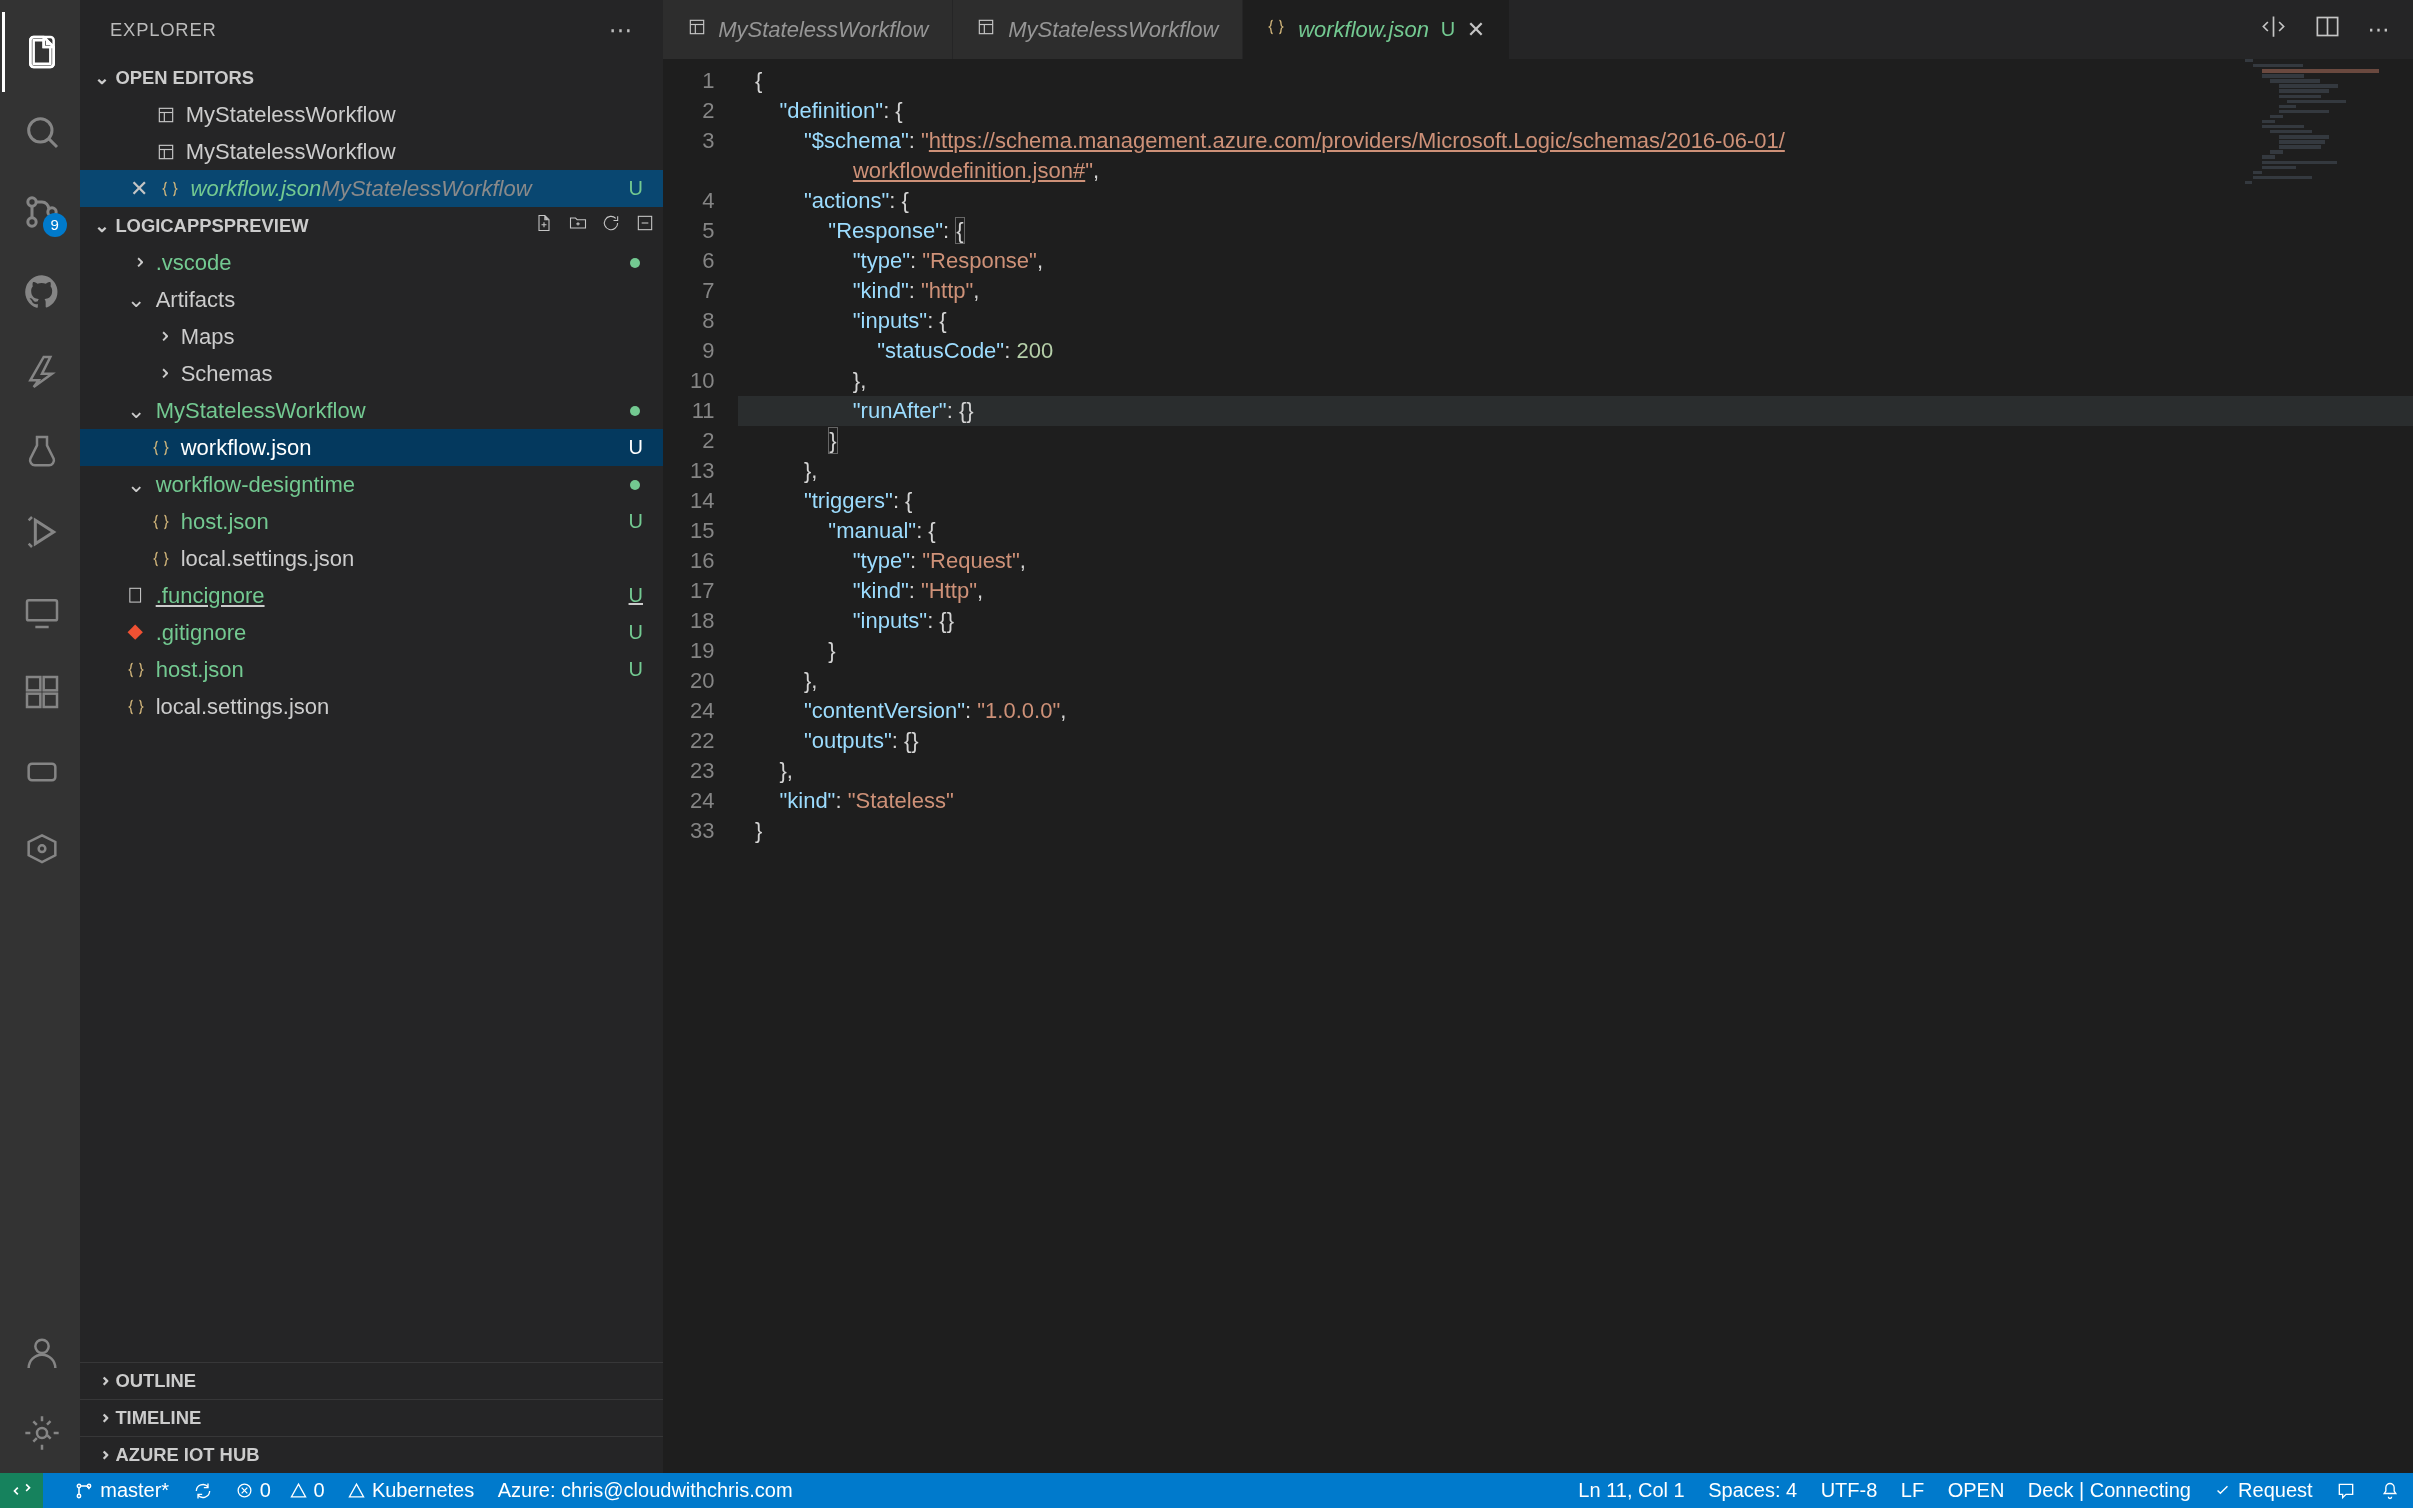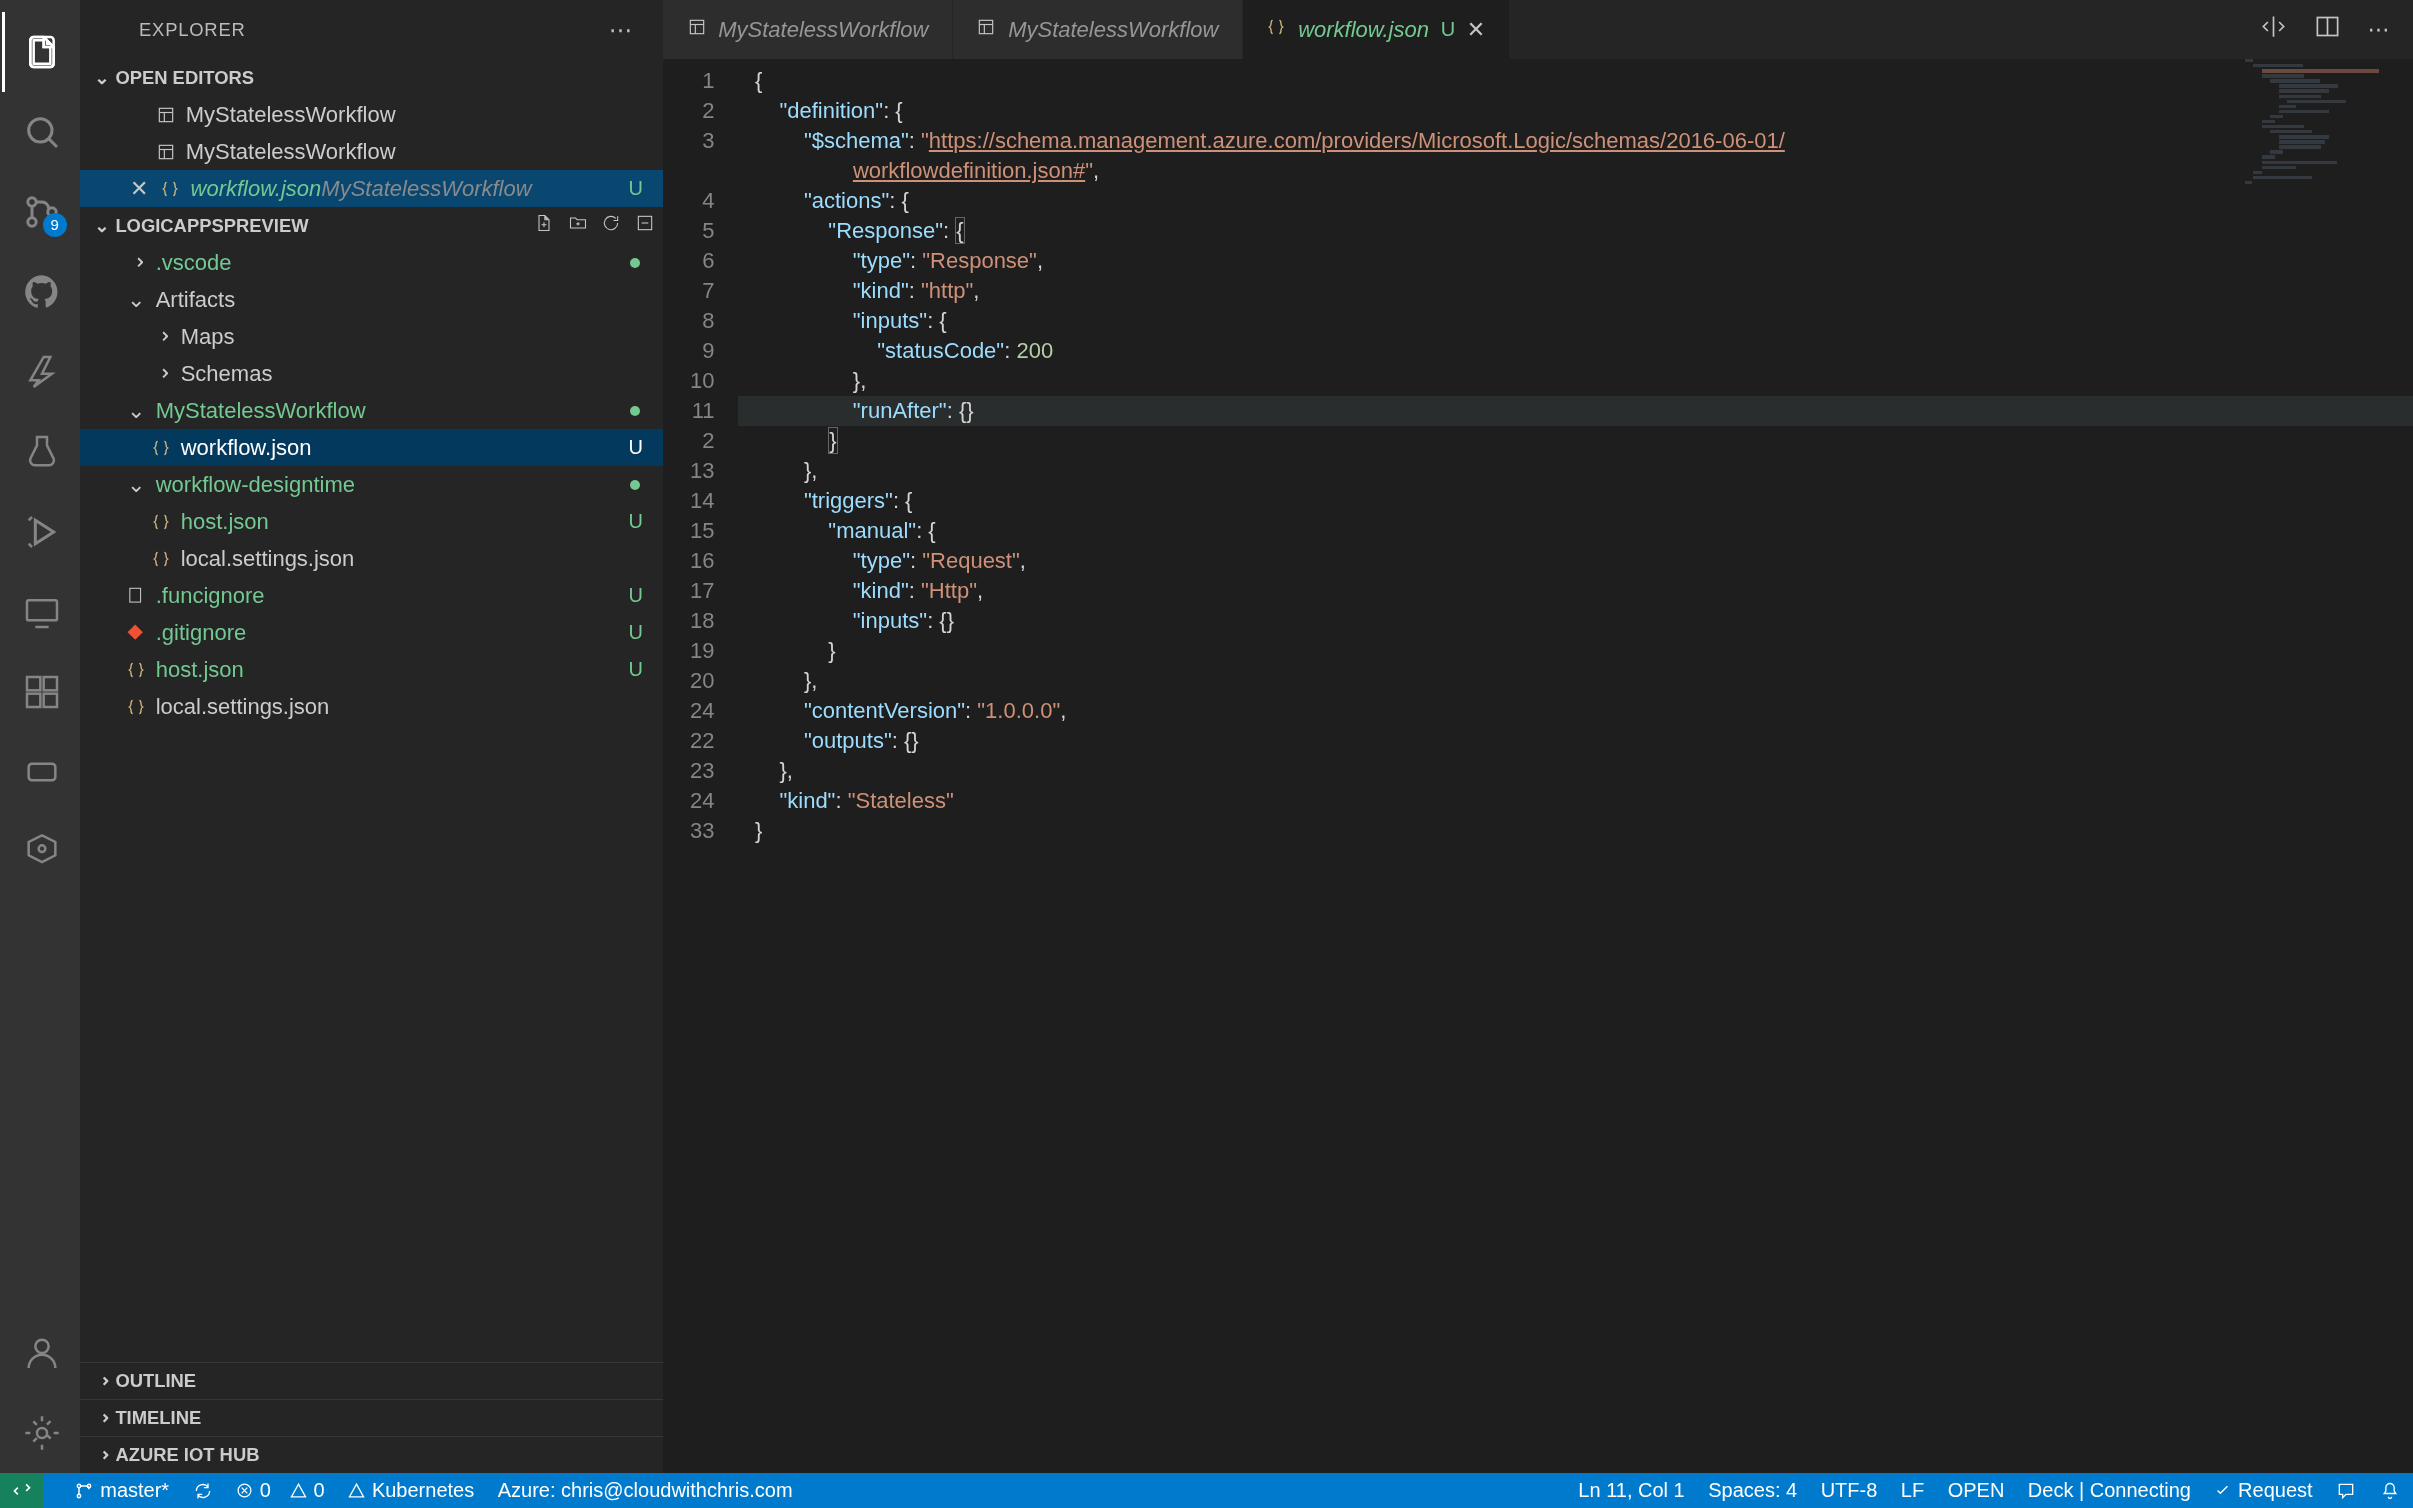--- a/index.html
+++ b/index.html
@@ -6,21 +6,21 @@
 body { background: #1e1e1e; color: #cccccc; width: 2413px; height: 1508px; overflow: hidden; font-size: 22px; }
 .app { display: flex; height: 1473px; }
 .activity-bar { width: 80px; background: #333333; display: flex; flex-direction: column; align-items: center; padding-top: 11.7px; border-left: 3.4px solid transparent; }
 .activity-item { width: 80px; height: 80px; display: flex; align-items: center; justify-content: center; color: #858585; cursor: pointer; position: relative; }
 .activity-item.active { color: #ffffff; }
 .activity-item.active::before { content: ""; position: absolute; left: 0; top: 0; bottom: 0; width: 3.4px; background: #ffffff; }
 .activity-item svg { width: 40px; height: 40px; }
 .activity-spacer { flex: 1; }
 .badge { position: absolute; bottom: 15px; right: 15px; background: #007acc; color: #fff; border-radius: 17px; min-width: 23.5px; height: 23.5px; font-size: 15px; display: flex; align-items: center; justify-content: center; padding: 0 5px; }
 .sidebar { width: 583px; background: #252526; display: flex; flex-direction: column; }
-.sidebar-header { height: 59px; display: flex; align-items: center; padding: 0 30px 0 30px; color: #bbbbbb; font-size: 18.4px; letter-spacing: 0.8px; margin-left: 29px; }
+.sidebar-header { height: 59px; display: flex; align-items: center; padding: 0 30px 0 30px; color: #bbbbbb; font-size: 18.4px; letter-spacing: 0.8px; }
 .sidebar-header .dots { margin-left: auto; color: #bbbbbb; font-size: 23.5px; cursor: pointer; }
 .section-header { height: 37px; display: flex; align-items: center; padding: 0 8.4px 0 8.4px; font-size: 18.4px; font-weight: 700; color: #cccccc; cursor: pointer; }
 .section-header .chev { width: 27px; display: inline-flex; justify-content: center; }
 .section-header .actions { margin-left: auto; display: flex; gap: 13.4px; color: #c5c5c5; }
 .section-header .actions span { cursor: pointer; }
 .tree { flex: 1; overflow: auto; }
 .tree-item { height: 37px; display: flex; align-items: center; color: #cccccc; font-size: 22px; cursor: pointer; position: relative; }
 .tree-item .icon { width: 27px; display: inline-flex; justify-content: center; margin-right: 6.7px; }
 .tree-item.selected { background: #094771; }
 .tree-item.selected.focus { background: #04395e; }
@@ -269,21 +269,21 @@
           <span class="decor green-text" style="">U</span>
         </div>
         <div class="tree-item" style="padding-left: 67px;">
           <span class="icon">
             <svg width="20" height="20" viewBox="0 0 24 24">
               <path d="M8 4c-2 0-2 2-2 4s0 3-2 4c2 1 2 2 2 4s0 4 2 4M16 4c2 0 2 2 2 4s0 3 2 4c-2 1-2 2-2 4s0 4-2 4" fill="none" stroke="#d7ba7d" stroke-width="1.6"></path>
             </svg>
           </span>
           <span class="" style="">local.settings.json</span>
         </div>
-        <div class="tree-item" style="padding-left: 42px;">
+        <div class="tree-item" style="padding-left: 42px; text-decoration: underline;">
           <span class="icon">
             <svg width="18.4" height="18.4" viewBox="0 0 24 24">
               <rect x="5" y="3" width="14" height="18" fill="none" stroke="#c5c5c5" stroke-width="1.4"></rect>
             </svg>
           </span>
           <span class="green-text" style="">.funcignore</span>
           <span class="decor green-text" style="">U</span>
         </div>
         <div class="tree-item" style="padding-left: 42px;">
           <span class="icon">

